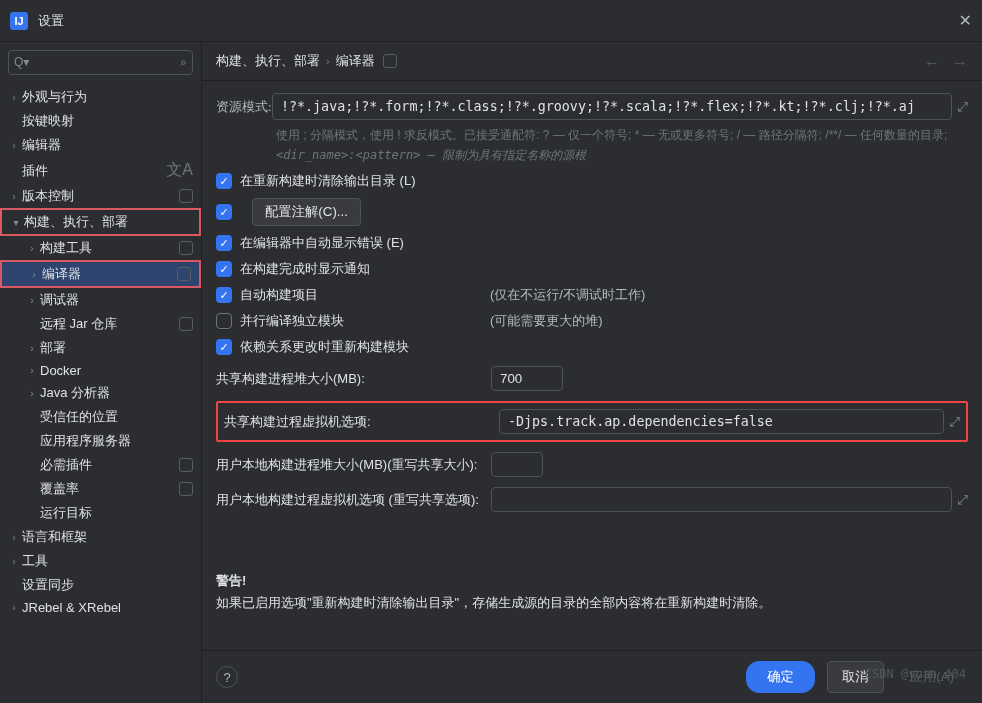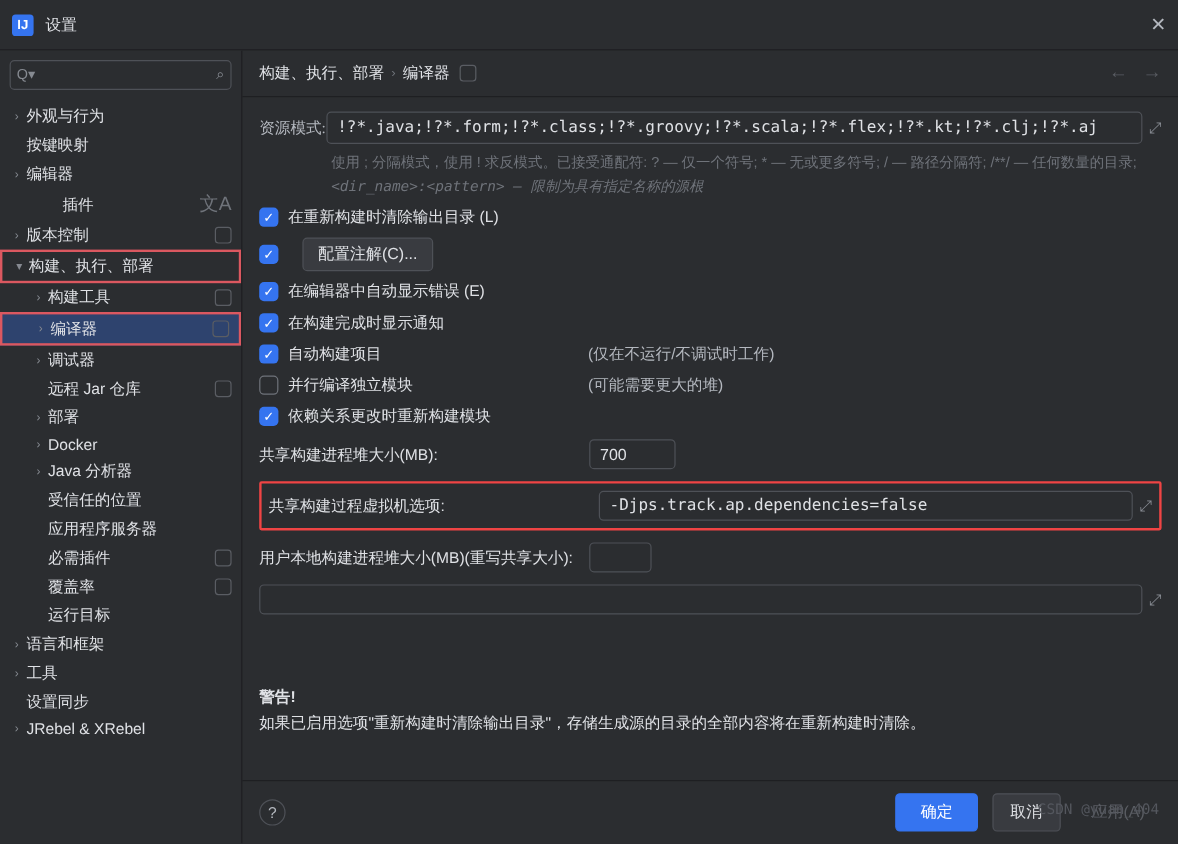--- a/index.html
+++ b/index.html
@@ -121,21 +121,21 @@
   .footer {
     border-top:1px solid #1e1f22;
     padding:10px 14px;
     display:flex; align-items:center;
   }
   .footer .help {
     width:22px; height:22px; border:1px solid #4e5157; border-radius:11px;
     display:flex; align-items:center; justify-content:center;
     color:#b4b8bf; margin-right:auto;
   }
-  .btn-primary { background:#3574f0; border-color:#3574f0; color:white; padding:6px 20px;}
+  .btn-primary { background:#3574f0; border-color:#3574f0; color:white; padding:6px 20px;border-radius:13px;}
   .btn-sec { padding:6px 14px; }
   .btn-apply { color:#5a5d63; padding:6px 14px; background:transparent; border:none;}
   .watermark { position:absolute; right:16px; bottom:22px; color:#54575e; font-size:12px; font-family: Consolas,monospace; pointer-events:none;}
 </style>
 </head>
 <body>
 
 <div class="titlebar">
   <div class="app-icon">IJ</div>
   <div class="title">设置</div>
@@ -155,21 +155,21 @@
           <span class="label">外观与行为</span>
         </div>
         <div class="tree-item" style="padding-left: 6px;">
           <span class="arrow"></span>
           <span class="label">按键映射</span>
         </div>
         <div class="tree-item" style="padding-left: 6px;">
           <span class="arrow">›</span>
           <span class="label">编辑器</span>
         </div>
-        <div class="tree-item" style="padding-left: 6px; gap: 30px;">
+        <div class="tree-item" style="padding-left: 6px;">
           <span class="arrow"></span>
           <span class="label">插件</span>
           <span class="plugin-icon">文A</span>
         </div>
         <div class="tree-item" style="padding-left: 6px;">
           <span class="arrow">›</span>
           <span class="label">版本控制</span>
           <span class="badge"></span>
         </div>
         <div class="tree-item highlight-box" style="padding-left: 6px;">
@@ -316,20 +316,21 @@
         <input class="text-in text-in-wide" value="-Djps.track.ap.dependencies=false" style="">
         <span class="expand-btn">⤢</span>
       </div>
 
       <div class="form-row">
         <span class="flbl">用户本地构建进程堆大小(MB)(重写共享大小):</span>
         <input class="text-in" style="width: 52px;" value="">
       </div>
 
       <div class="form-row">
+        <span class="flbl">用户本地构建过程虚拟机选项 (重写共享选项):</span>
         <input class="text-in text-in-wide" value="" style="">
         <span class="expand-btn">⤢</span>
       </div>
 
       <div class="warning">
         <div class="t">警告!</div>
         <div>如果已启用选项"重新构建时清除输出目录"，存储生成源的目录的全部内容将在重新构建时清除。</div>
       </div>
 
     </div>

